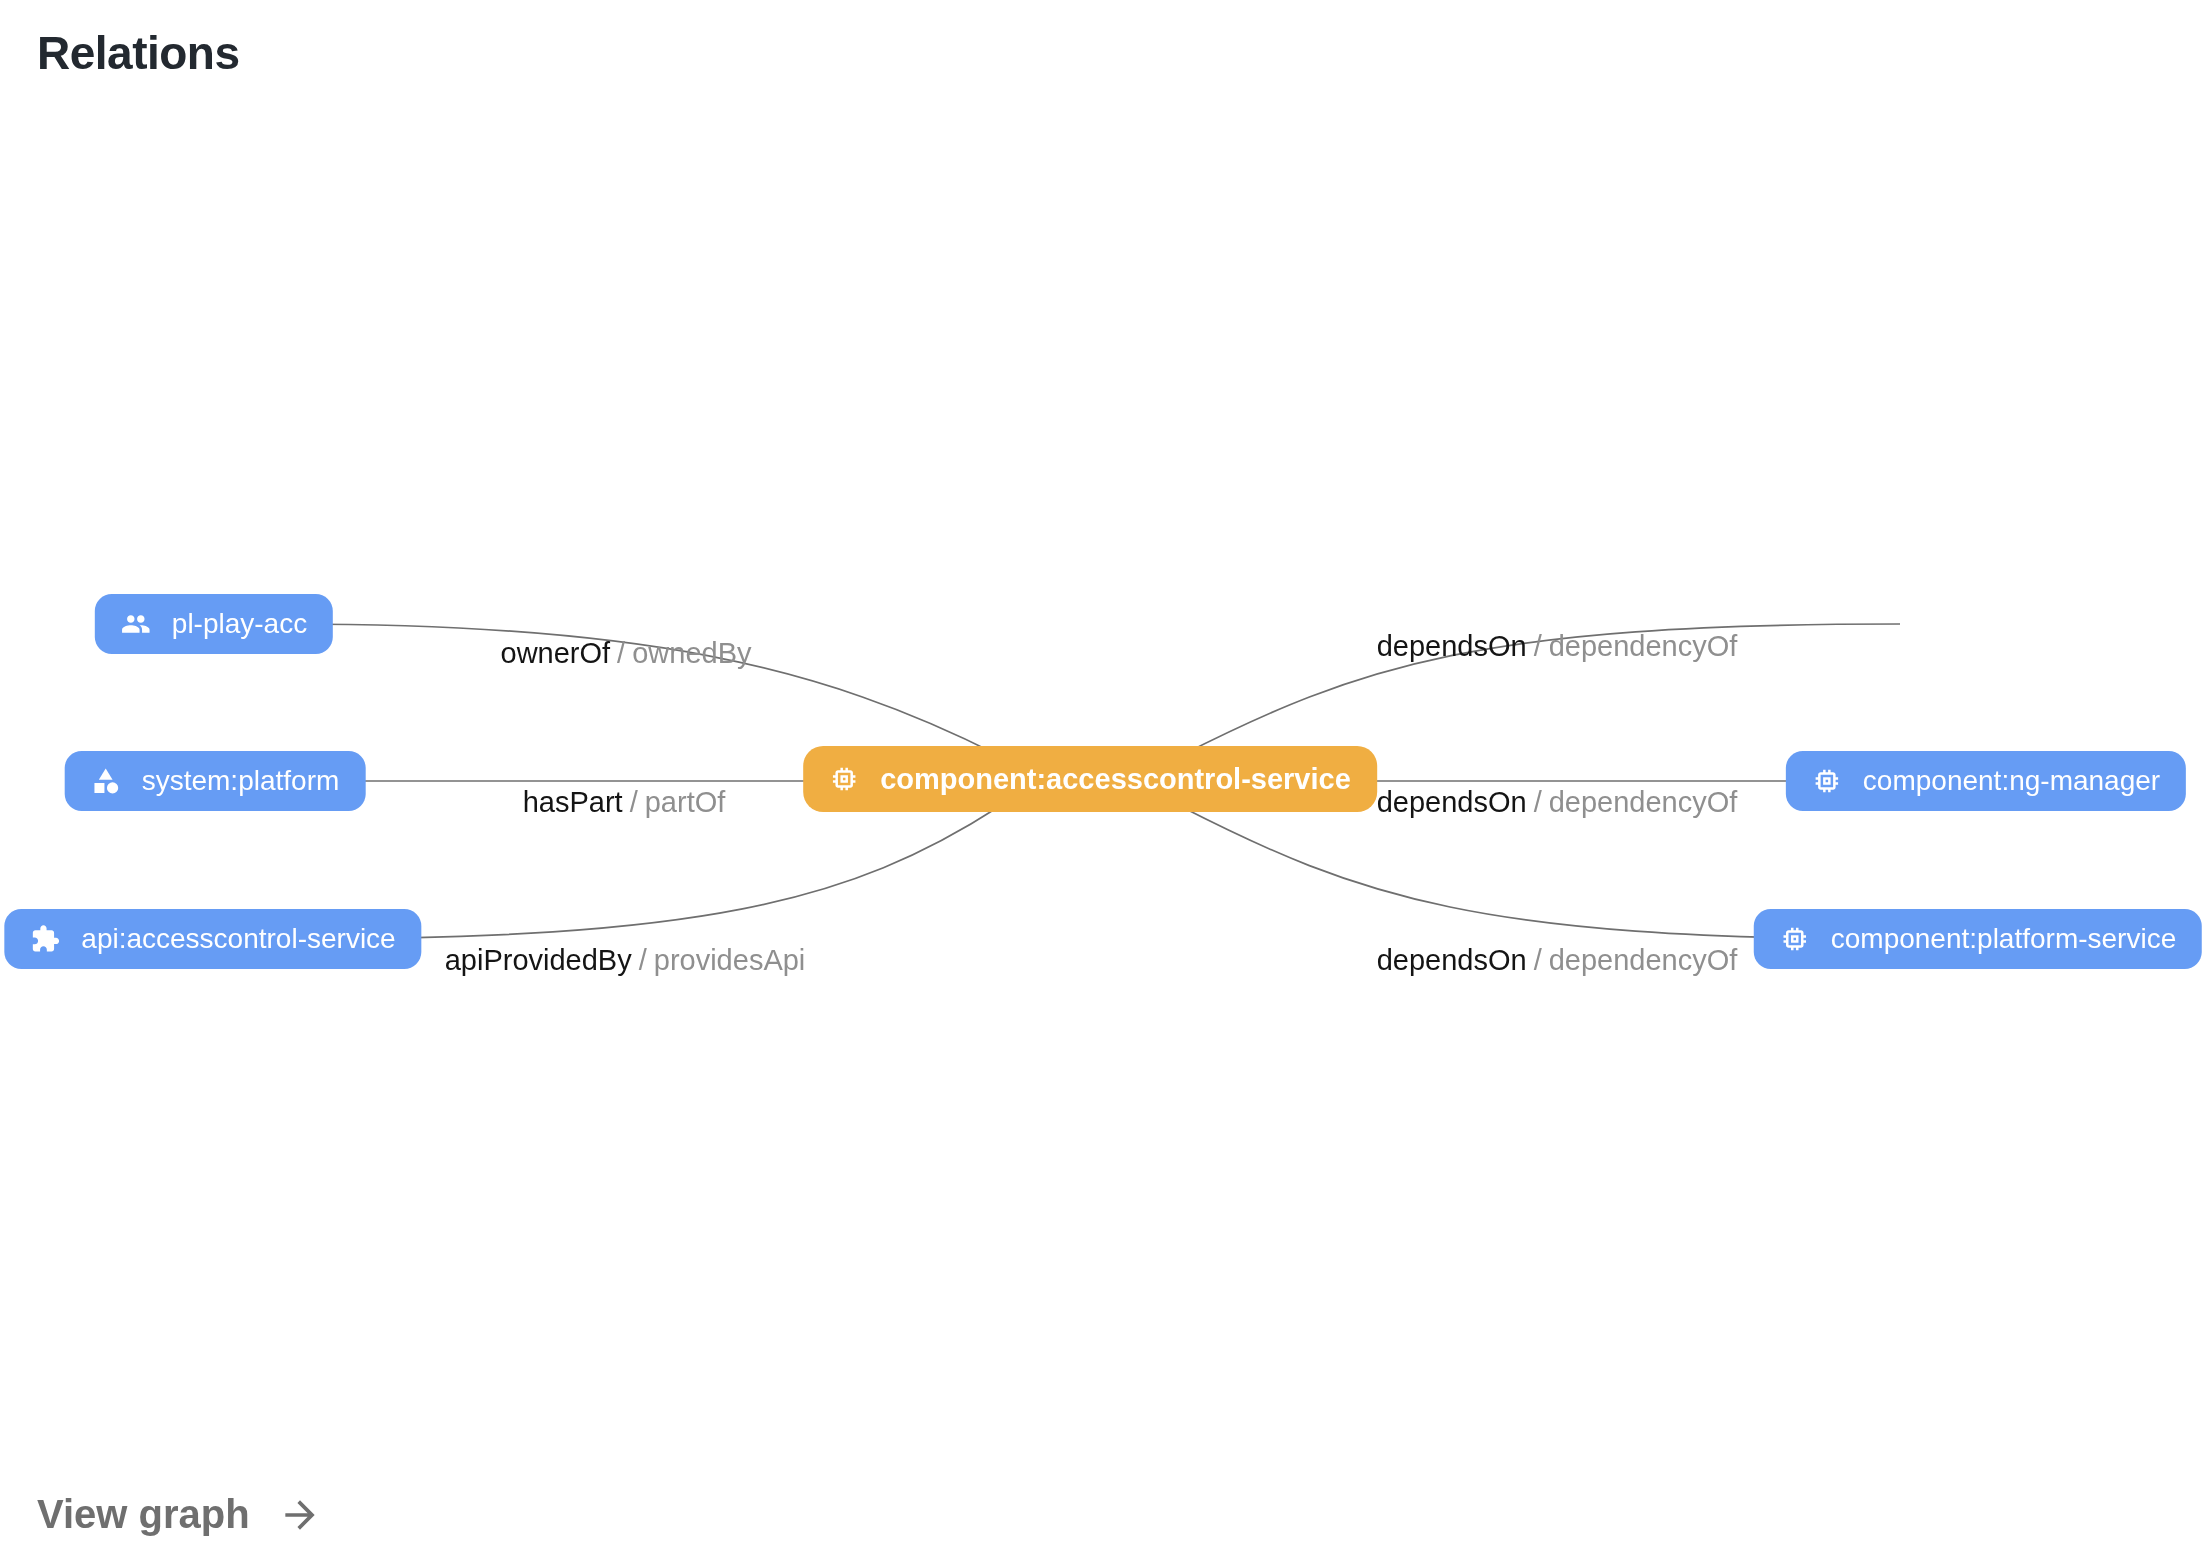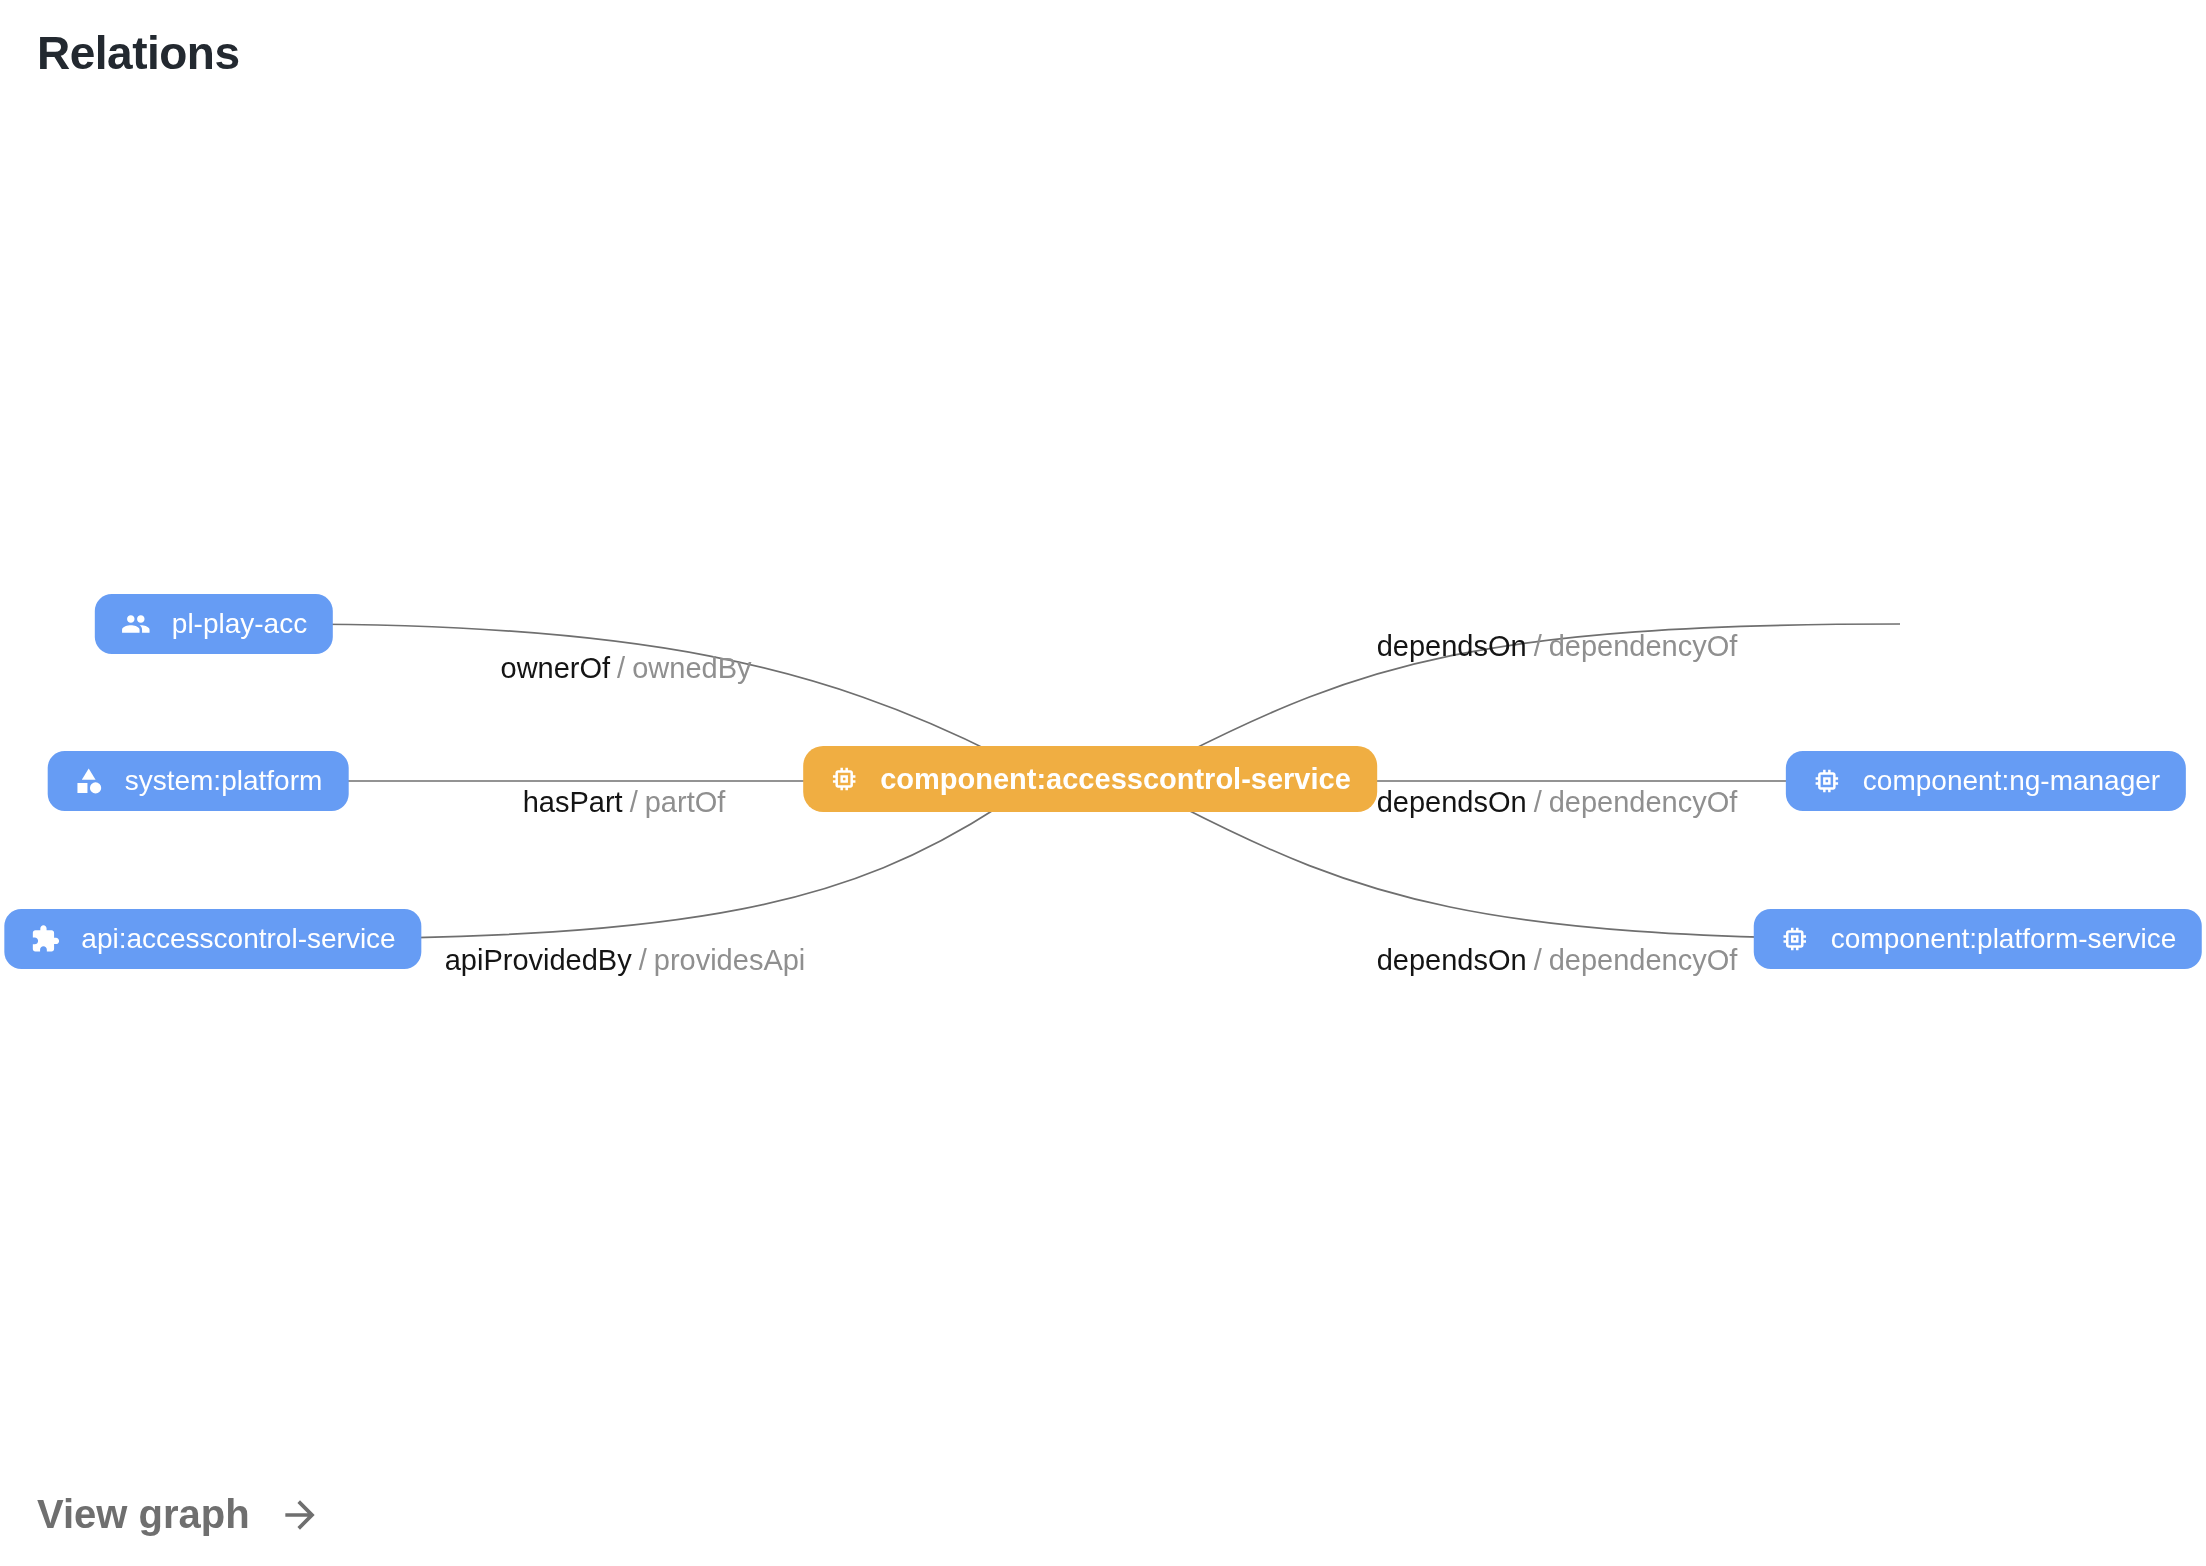--- a/index.html
+++ b/index.html
@@ -93,21 +93,21 @@
 
   <svg id="edges" width="2206" height="1566" viewBox="0 0 2206 1566">
     <path d="M 290 624 C 640 624, 820 665, 1000 756"></path>
     <path d="M 300 781 L 1000 781"></path>
     <path d="M 290 939 C 700 939, 850 903, 1000 806"></path>
     <path d="M 1180 756 C 1360 665, 1480 624, 1900 624"></path>
     <path d="M 1180 781 L 1900 781"></path>
     <path d="M 1180 806 C 1360 898, 1480 939, 1900 939"></path>
   </svg>
 
-  <div class="edge-label" style="left:626px; top:668px">
+  <div class="edge-label" style="left:626px; top:653px">
     <span class="primary">ownerOf</span><span class="sep">/</span><span class="secondary">ownedBy</span>
   </div>
   <div class="edge-label" style="left:624px; top:802px">
     <span class="primary">hasPart</span><span class="sep">/</span><span class="secondary">partOf</span>
   </div>
   <div class="edge-label" style="left:625px; top:960px">
     <span class="primary">apiProvidedBy</span><span class="sep">/</span><span class="secondary">providesApi</span>
   </div>
   <div class="edge-label" style="left:1557px; top:646px">
     <span class="primary">dependsOn</span><span class="sep">/</span><span class="secondary">dependencyOf</span>
@@ -121,21 +121,21 @@
 
   <div class="node" style="left:214px; top:624px">
     <span class="nicon">
       <svg viewBox="0 0 24 24">
           <path d="M16 11c1.66 0 2.99-1.34 2.99-3S17.66 5 16 5c-1.66 0-3 1.34-3 3s1.34 3 3 3zm-8 0c1.66 0 2.99-1.34 2.99-3S9.66 5 8 5C6.34 5 5 6.34 5 8s1.34 3 3 3zm0 2c-2.33 0-7 1.17-7 3.5V19h14v-2.5c0-2.33-4.67-3.5-7-3.5zm8 0c-.29 0-.62.02-.97.05 1.16.84 1.97 1.97 1.97 3.45V19h6v-2.5c0-2.33-4.67-3.5-7-3.5z"></path>
         </svg>
     </span>
     <span class="nlabel">pl-play-acc</span>
   </div>
 
-  <div class="node" style="left:198px; top:781px">
+  <div class="node" style="left:215px; top:781px">
     <span class="nicon">
       <svg viewBox="0 0 24 24">
           <path d="M12 2 6.5 11h11z"></path>
           <path d="M3 13.5h8v8H3z"></path>
           <circle cx="17.5" cy="17.5" r="4.5"></circle>
         </svg>
     </span>
     <span class="nlabel">system:platform</span>
   </div>
 

